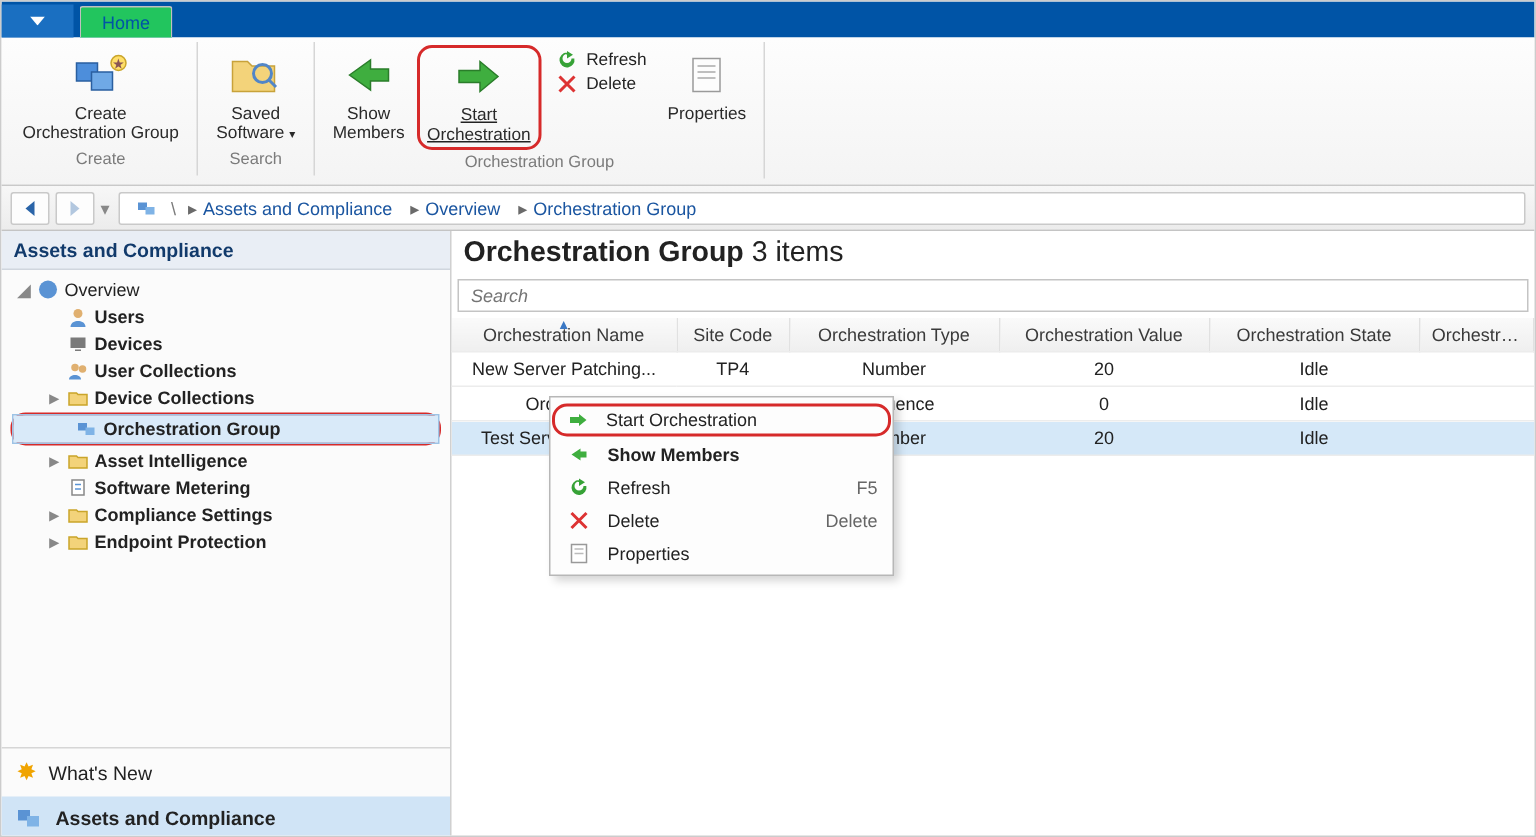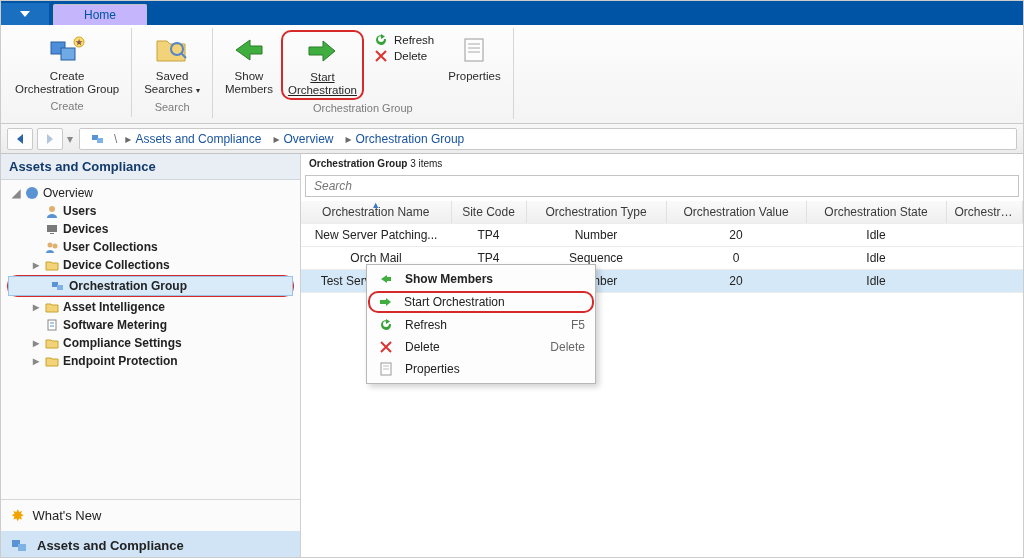--- a/index.html
+++ b/index.html
@@ -22,25 +22,25 @@
     align-items: flex-end;
   }
   .file-btn {
     width: 48px; height: 22px;
     background: #1a6fc1;
     display: flex; align-items: center; justify-content: center;
     color: #e8f0fa;
   }
   .file-btn svg { fill: #e8f0fa; }
   .tab-home {
-    background: #c4b5fd;
+    background: #22c55e;
     border: 1px solid #c0c0c0;
     border-bottom: none;
     border-radius: 2px 2px 0 0;
-    padding: 3px 30px;
+    padding: 3px 14px;
     color: #0054a6;
     margin-left: 4px;
   }
   
   .ribbon {
     display: flex;
     align-items: flex-start;
     border-bottom: 1px solid #c9c9c9;
     background: linear-gradient(#fdfdfd,#f4f4f4);
     padding: 3px 2px 0;
@@ -125,21 +125,21 @@
   .tree-exp{ width:10px; color:#888; display:inline-block; text-align:center;}
   .tree-item.selected{ background:#d9eaf9; outline:1px solid #9dc3e6;}
   .tree .highlight-wrap{
     border:2px solid #d62a2a; border-radius:10px; margin:1px 4px; padding:0;
   }
   .sidebar-bottom{ border-top:1px solid #d6d6d6;}
   .sb-row{ display:flex; align-items:center; gap:8px; padding:6px 10px; font-size:13px;}
   .sb-row.active{ background:#d0e4f6; font-weight:600;}
   
   .content{ flex:1; display:flex; flex-direction:column; position:relative;}
-  .content-header{ padding:4px 8px; font-size:10px;}
+  .content-header{ padding:4px 8px; font-size:19px;}
   .content-header b{ font-weight:600;}
   .search{
     margin:2px 4px 4px; height:22px; border:1px solid #c4c4c4; background:#fff;
     display:flex; align-items:center; padding:0 6px;
   }
   .search input{ border:none; outline:none; width:100%; font-style:italic; color:#888; font-size:12px;}
   table.grid{
     width:100%; border-collapse:collapse; table-layout:fixed;
   }
   table.grid th, table.grid td{
@@ -213,21 +213,21 @@
       <div class="ribbon-btn">
         <div class="ribbon-icon-lg">
           <svg width="34" height="30" viewBox="0 0 34 30">
             <path d="M2 6h10l3 3h15v17H2z" fill="#f3d37a" stroke="#c8a23a"></path>
             <circle cx="22" cy="14" r="6" fill="none" stroke="#5286c7" stroke-width="2"></circle>
             <line x1="26" y1="18" x2="31" y2="23" stroke="#5286c7" stroke-width="2"></line>
           </svg>
         </div>
         <div class="ribbon-label">
           <span>Saved</span><br>
-          <span>Searches</span>
+          <span>Software</span>
           <span style="font-size:8px;"> ▾</span>
         </div>
       </div>
     </div>
     <div class="ribbon-group-label">Search</div>
   </div>
 
   <div class="ribbon-group">
     <div class="ribbon-group-inner">
       <div class="ribbon-btn">
@@ -497,35 +497,35 @@
             <td>TP4</td>
             <td>Number</td>
             <td>20</td>
             <td>Idle</td>
             <td></td>
           </tr>
         </tbody>
     </table>
 
     <div class="ctxmenu">
+      <div class="ctx-item ctx-highlight">
+        <span class="ctx-icon">
+          <svg width="14" height="12">
+              <polygon points="2,4 8,4 8,2 13,6 8,10 8,8 2,8" fill="#3fae3f"></polygon>
+            </svg>
+        </span>
+        <span>Start Orchestration</span>
+      </div>
       <div class="ctx-item">
         <span class="ctx-icon">
           <svg width="14" height="12">
               <polygon points="2,6 8,2 8,4 12,4 12,8 8,8 8,10" fill="#3fae3f"></polygon>
             </svg>
         </span>
         <b>Show Members</b>
-      </div>
-      <div class="ctx-item ctx-highlight">
-        <span class="ctx-icon">
-          <svg width="14" height="12">
-              <polygon points="2,4 8,4 8,2 13,6 8,10 8,8 2,8" fill="#3fae3f"></polygon>
-            </svg>
-        </span>
-        <span>Start Orchestration</span>
       </div>
       <div class="ctx-item">
         <span class="ctx-icon">
           <svg width="14" height="14" viewBox="0 0 14 14">
               <path d="M7 2a5 5 0 1 0 4.9 4H10a3 3 0 1 1-3-3V1l4 2.5L7 6z" fill="#37a237"></path>
             </svg>
         </span>
         <span>Refresh</span>
         <span class="kbd">F5</span>
       </div>

